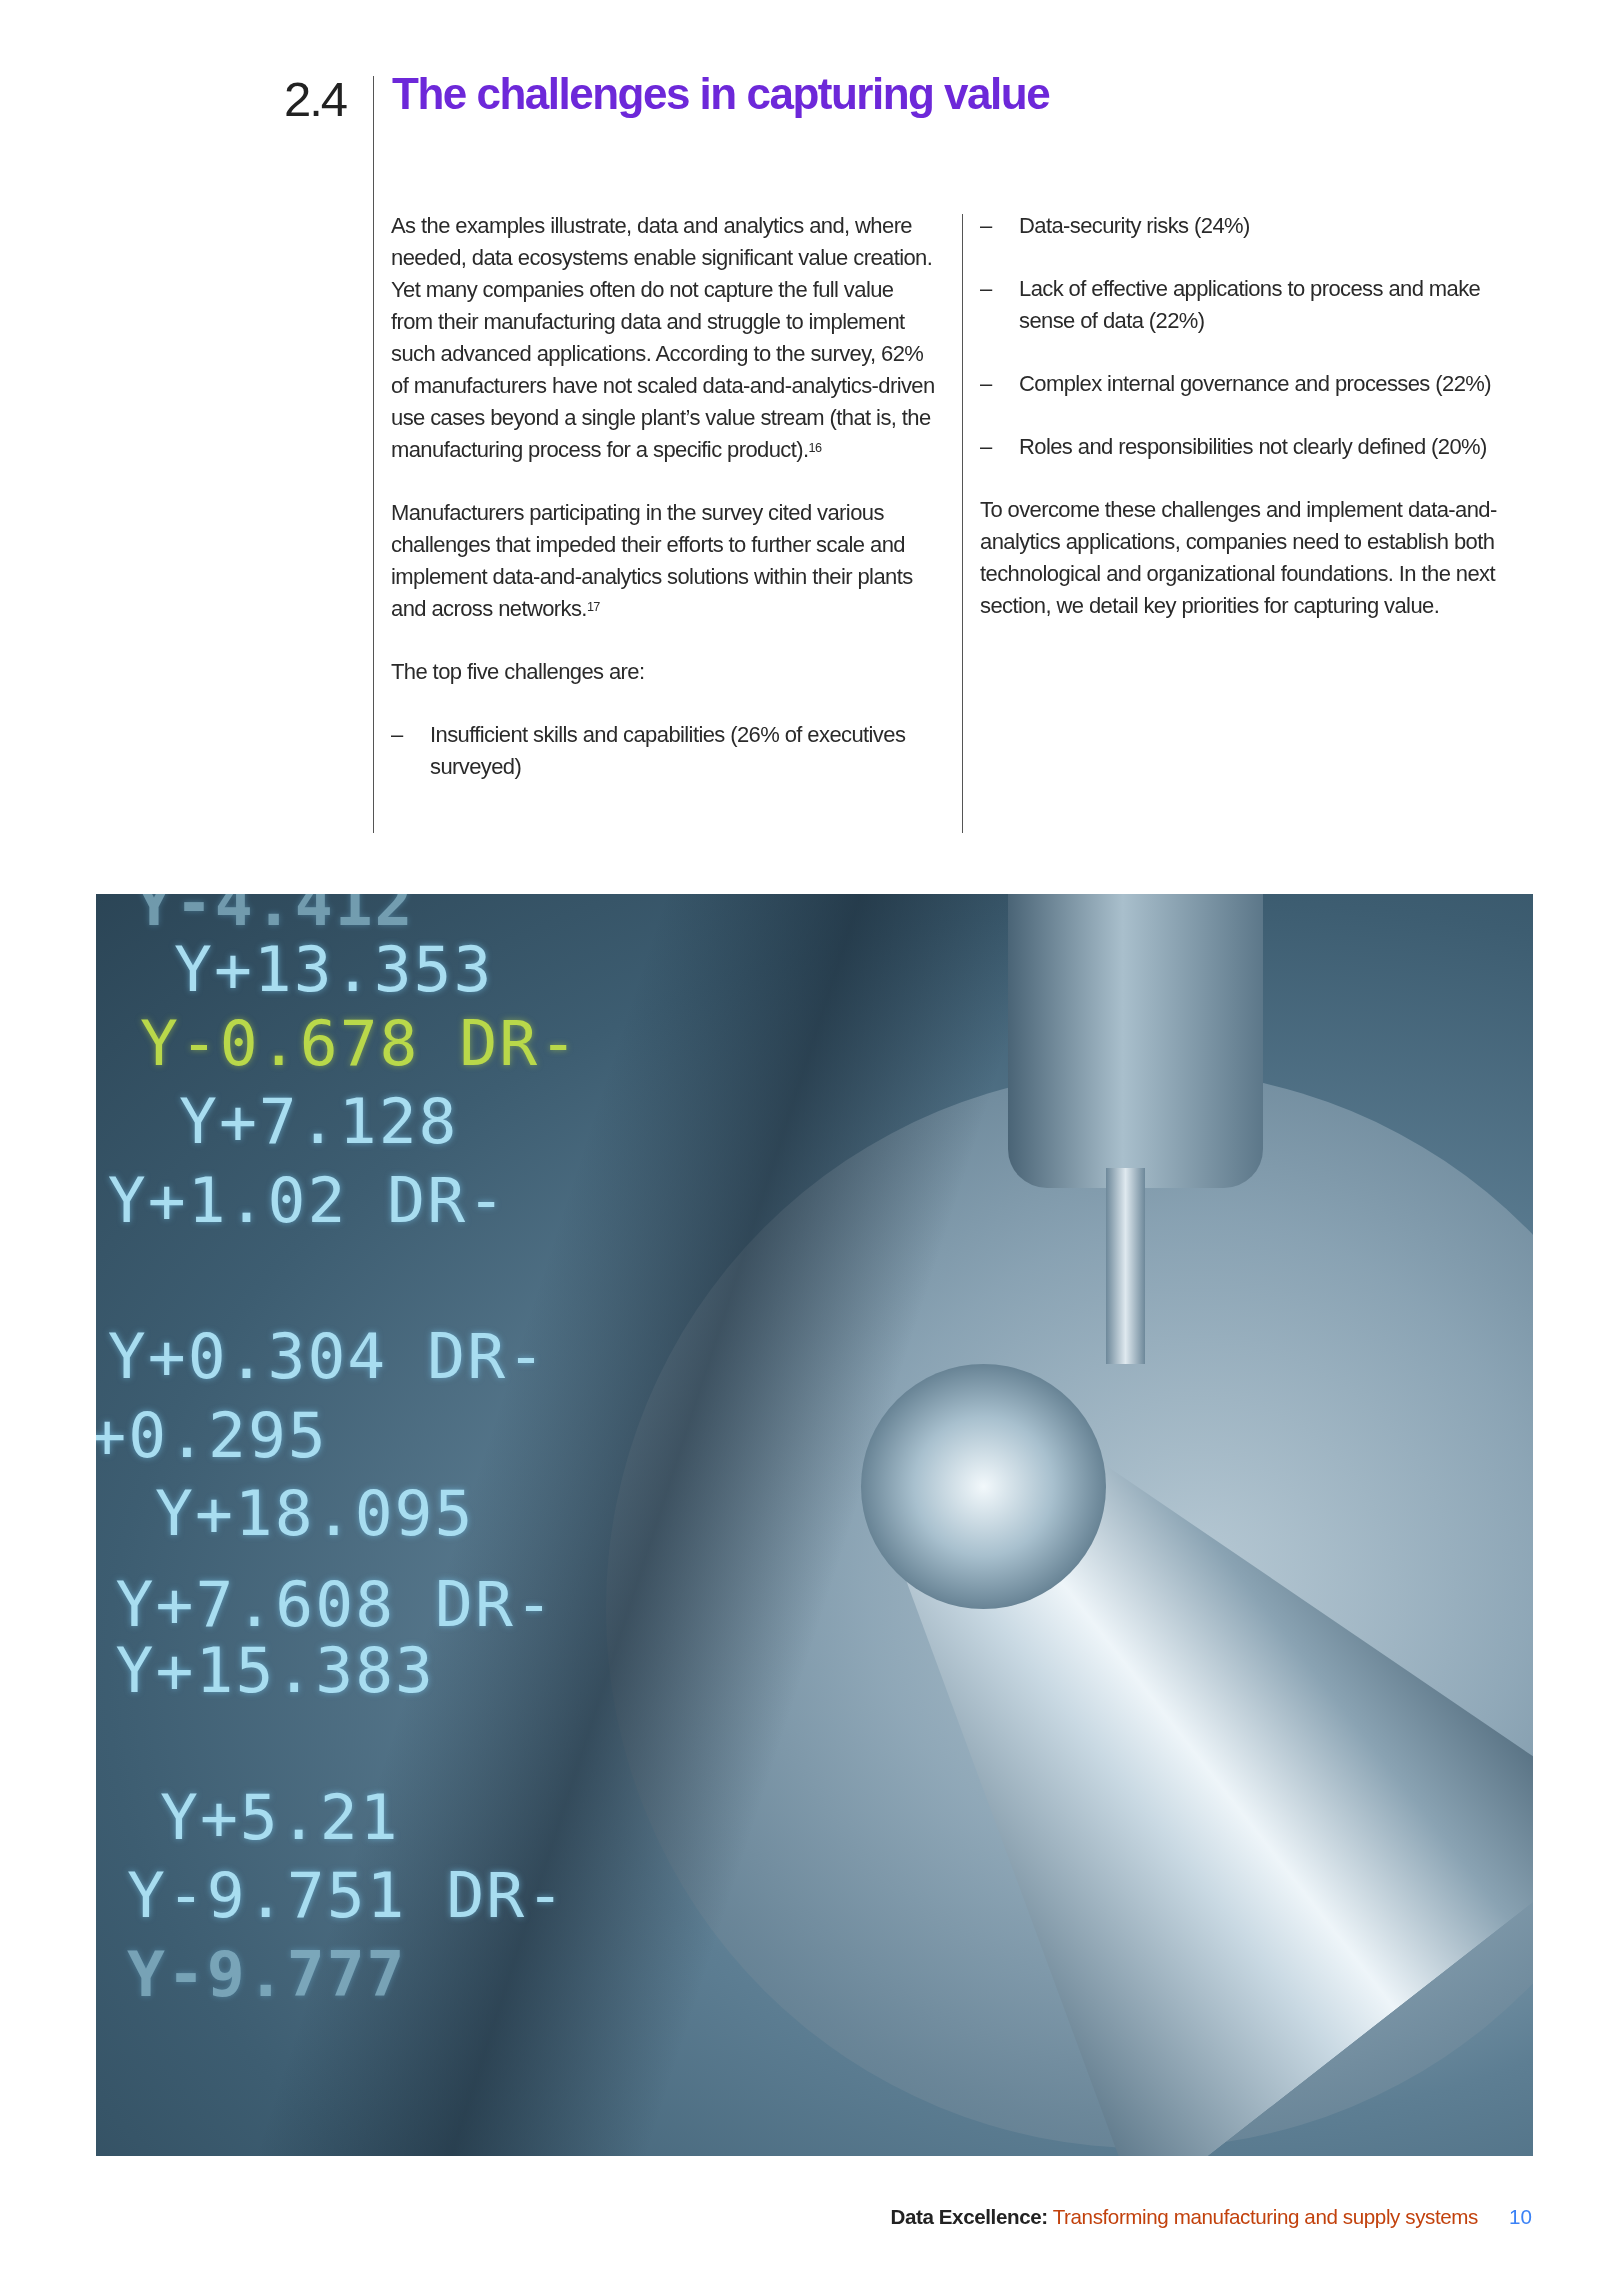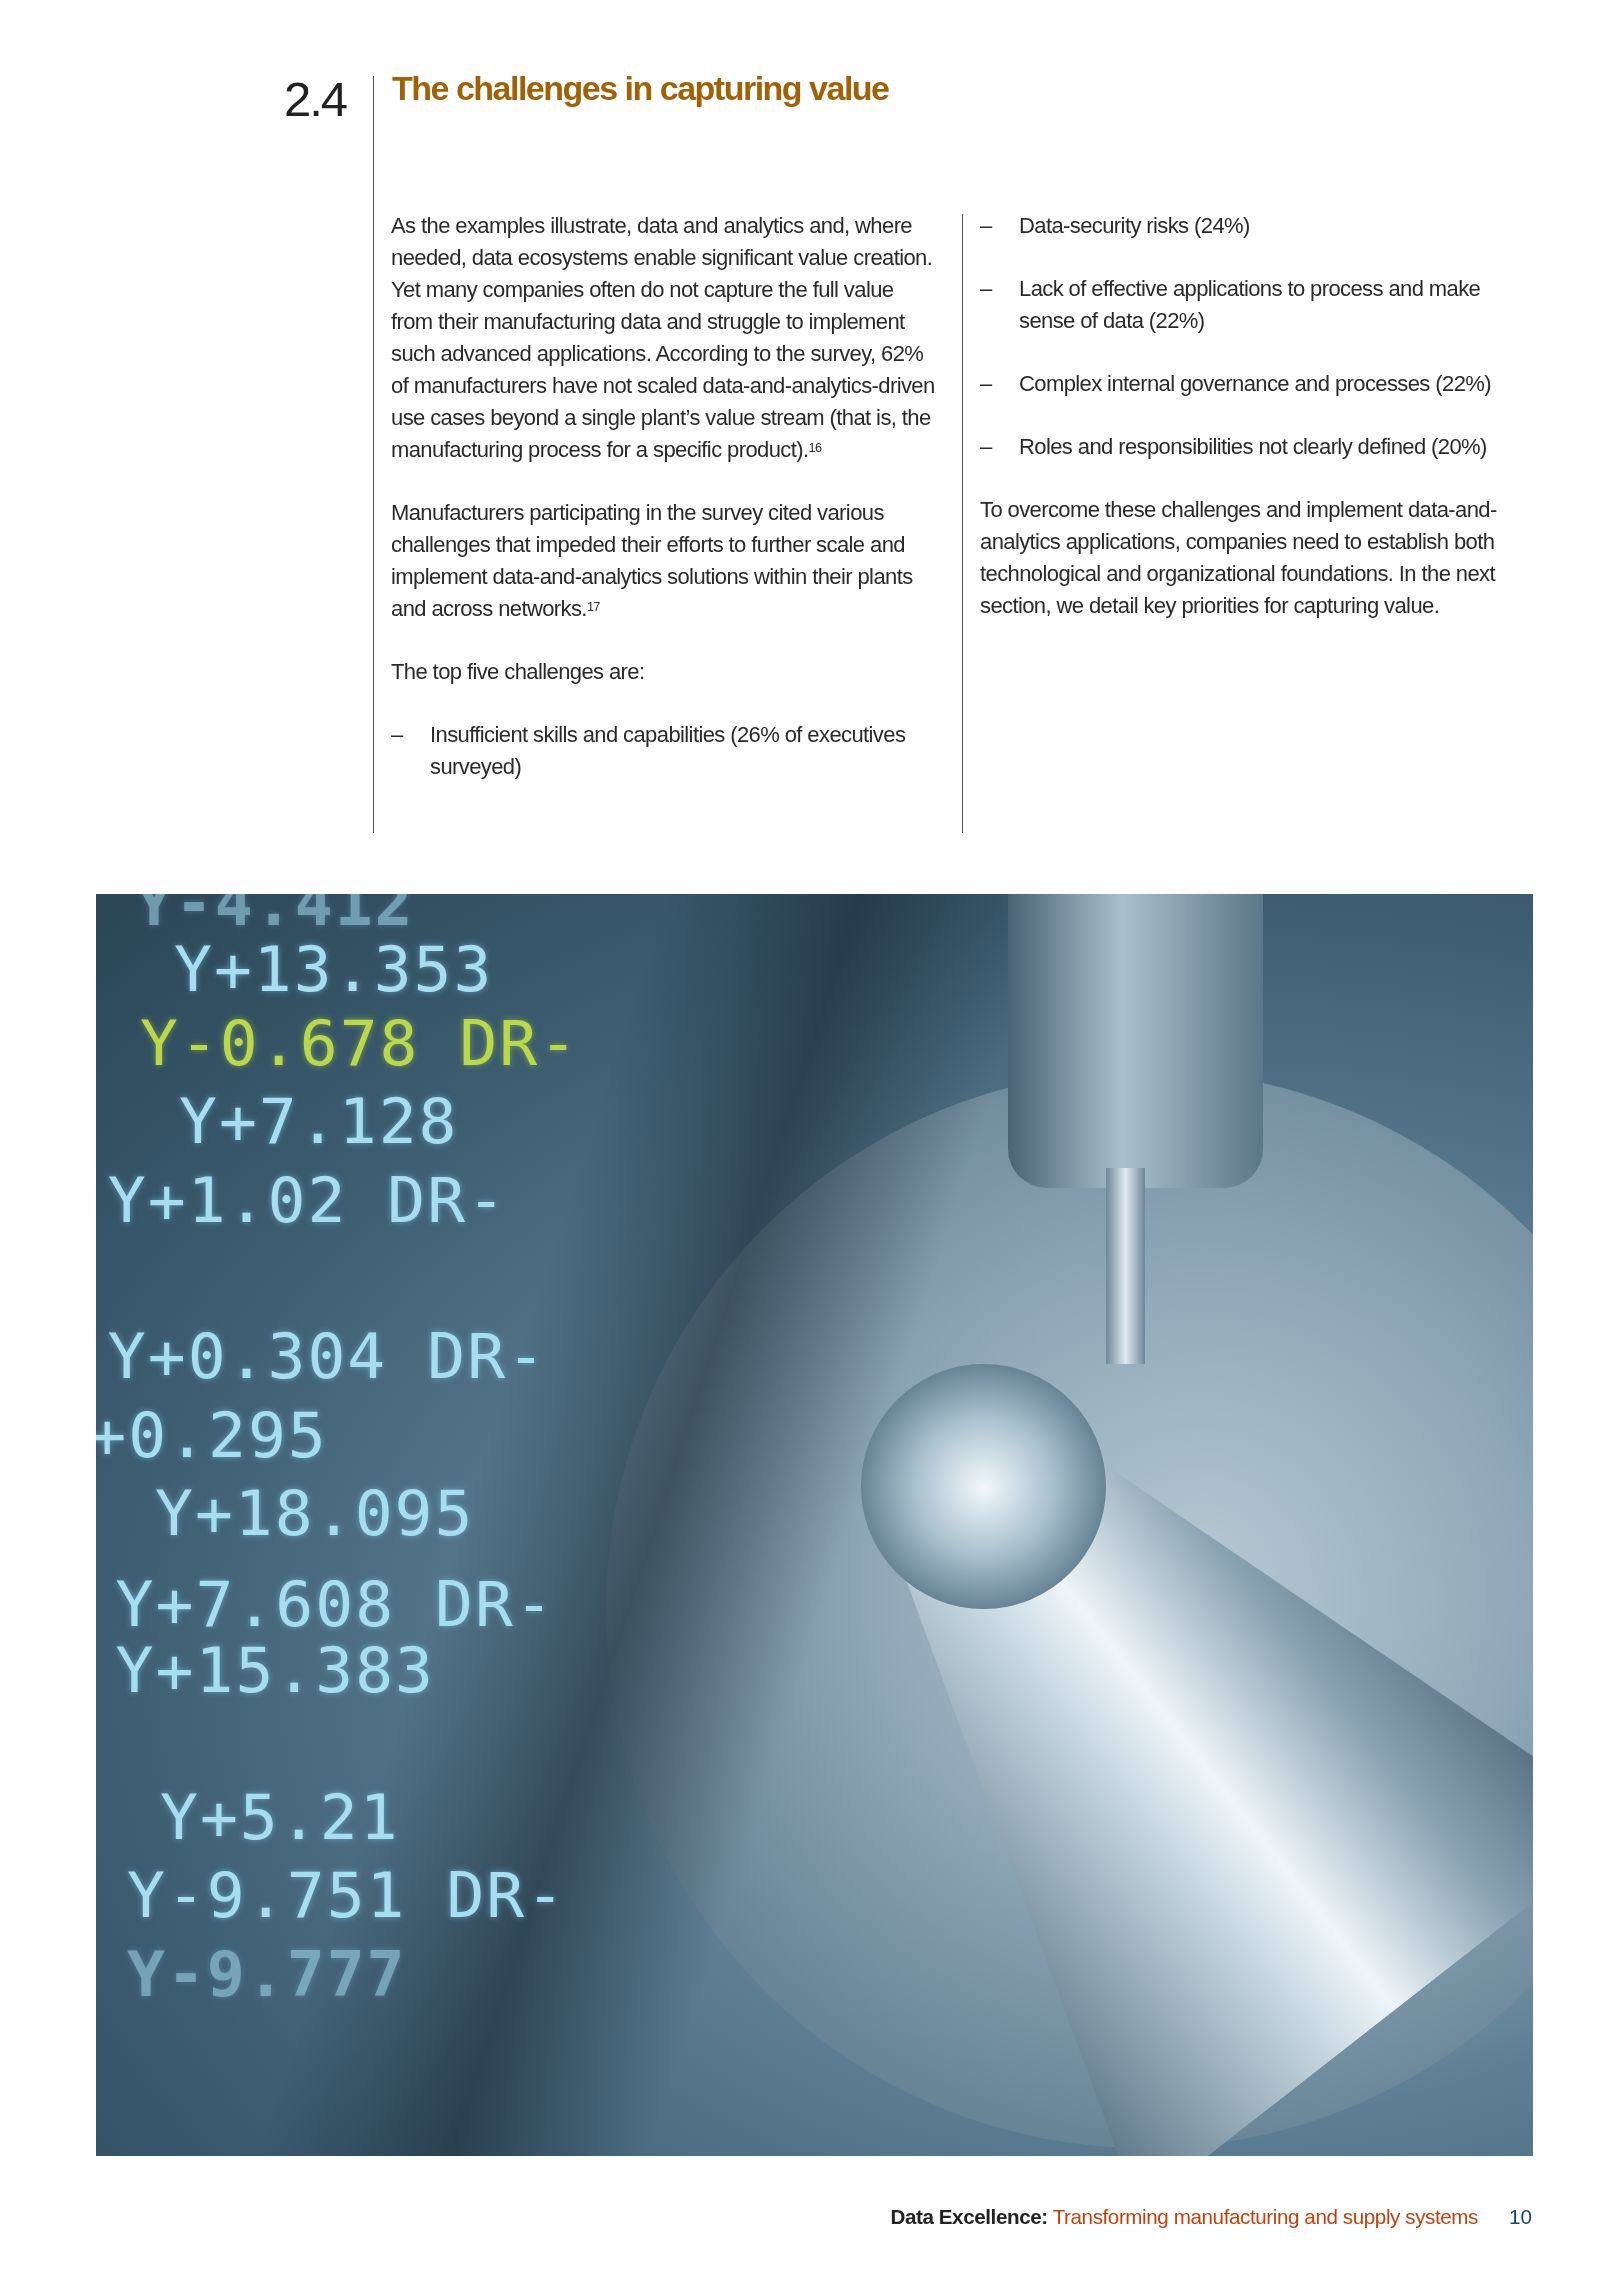--- a/index.html
+++ b/index.html
@@ -1,20 +1,20 @@
 <!DOCTYPE html>
 <html><head>
 <meta charset="utf-8">
 <style>
   html, body { margin:0; padding:0; }
   body { width:1621px; height:2293px; background:#ffffff; position:relative; overflow:hidden;
          font-family:"Liberation Sans", sans-serif; color:#222; }
   .sec-num { position:absolute; left:284px; top:71px; font-size:49px; font-weight:300; color:#222; letter-spacing:-2px; }
   .vrule-main { position:absolute; left:373px; top:76px; width:1px; height:757px; background:#555; }
-  .title { position:absolute; left:392px; top:69px; font-size:34px; font-weight:bold; color:#a16207; letter-spacing:-1.5px; }
+  .title { position:absolute; left:392px; top:69px; font-size:44px; font-weight:bold; color:#6d28d9; letter-spacing:-1.5px; }
   .col { position:absolute; font-size:22px; line-height:32px; color:#2a2a2a; letter-spacing:-0.6px; }
   .col-left { left:391px; top:210px; width:549px; }
   .col-right { left:980px; top:210px; width:549px; }
   .vrule-col { position:absolute; left:962px; top:214px; width:1px; height:619px; background:#555; }
   .col p { margin:0 0 31px 0; }
   .bullets { list-style:none; margin:0; padding:0; }
   .bullets li { position:relative; padding-left:39px; margin:0 0 31px 0; }
   .bullets li .dash { position:absolute; left:0; top:0; }
   sup { font-size:12.7px; vertical-align:top; position:relative; top:-2px; }
   .photo { position:absolute; left:96px; top:894px; width:1437px; height:1262px; overflow:hidden;
@@ -33,21 +33,21 @@
   .photo .impeller { position:absolute; left:765px; top:470px; width:245px; height:245px; border-radius:50%;
            background:radial-gradient(circle,#f2f8fb 0%,#a8c0ce 40%,#5f7b8d 75%,rgba(60,85,100,0) 100%); }
   .readout { position:absolute; font-family:"DejaVu Sans Mono", monospace; font-size:63px; letter-spacing:2px;
            color:#a8ddf0; text-shadow:0 0 5.9px rgba(120,200,240,0.6); white-space:nowrap; }
   .readout.green { color:#b9d84a; text-shadow:0 0 5.9px rgba(190,220,70,0.5); }
   .readout.dim { opacity:0.55;font-weight:bold; }
   .footer { position:absolute; top:2205px; left:0; width:1621px; height:29px; font-size:20.6px; color:#333; }
   .footer .series { position:absolute; right:143px; top:0; letter-spacing:-0.4px; }
   .footer .series b { font-weight:bold; color:#222; }
   .footer .series span.sub { font-weight:300; color:#c2410c; }
-  .footer .page { position:absolute; left:1509px; top:0; font-weight:normal; color:#0c4a6e; }
+  .footer .page { position:absolute; left:1509px; top:0; font-weight:normal; color:#3b82f6; }
 </style>
 </head>
 <body>
 
 <div class="sec-num">2.4</div>
 <div class="vrule-main"></div>
 <h1 class="title" style="margin:0;">The challenges in capturing value</h1>
 
 <div class="col col-left">
   <p><span>As the examples illustrate, data and analytics and, where needed, data ecosystems enable significant value creation. Yet many companies often do not capture the full value from their manufacturing data and struggle to implement such advanced applications. According to the survey, 62% of manufacturers have not scaled data-and-analytics-driven use cases beyond a single plant’s value stream (that is, the manufacturing process for a specific product).</span><sup>16</sup></p>

